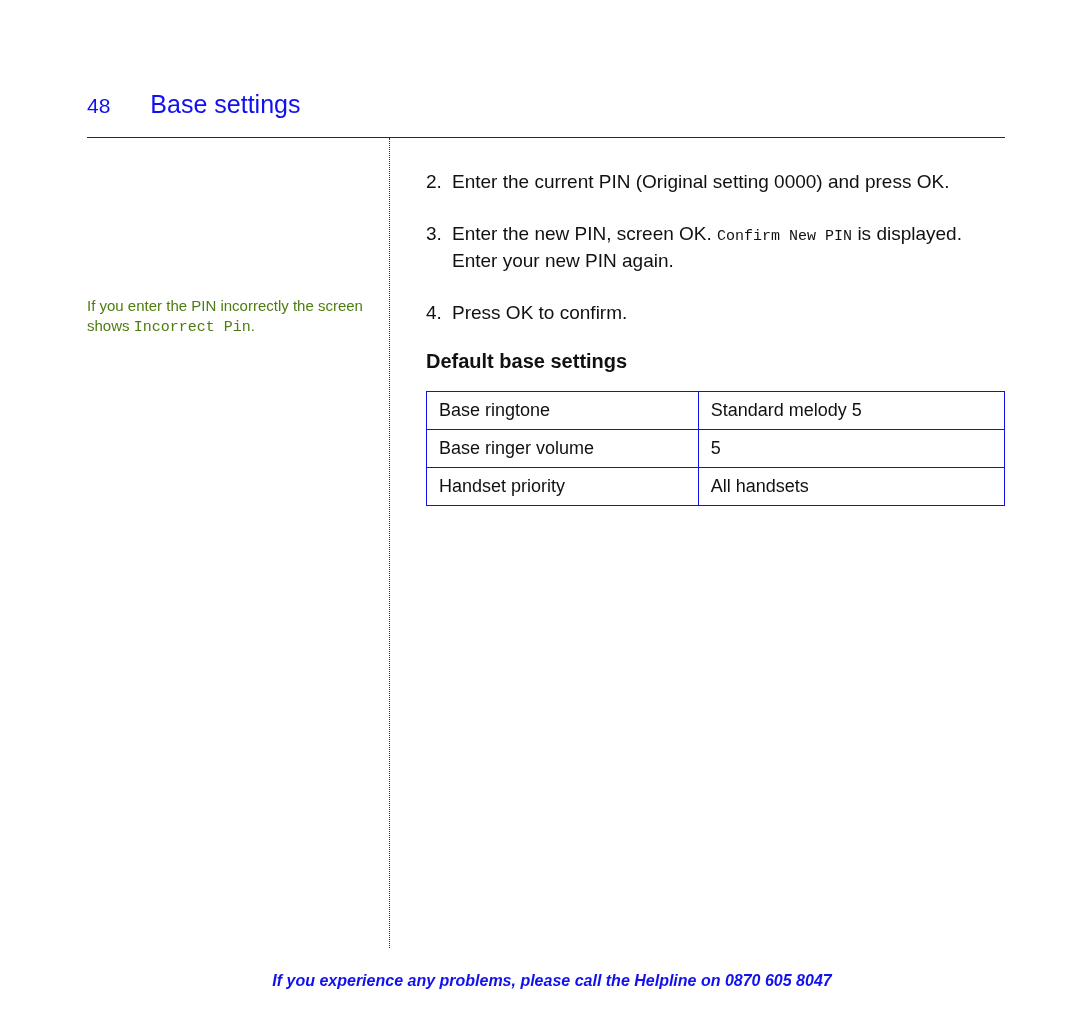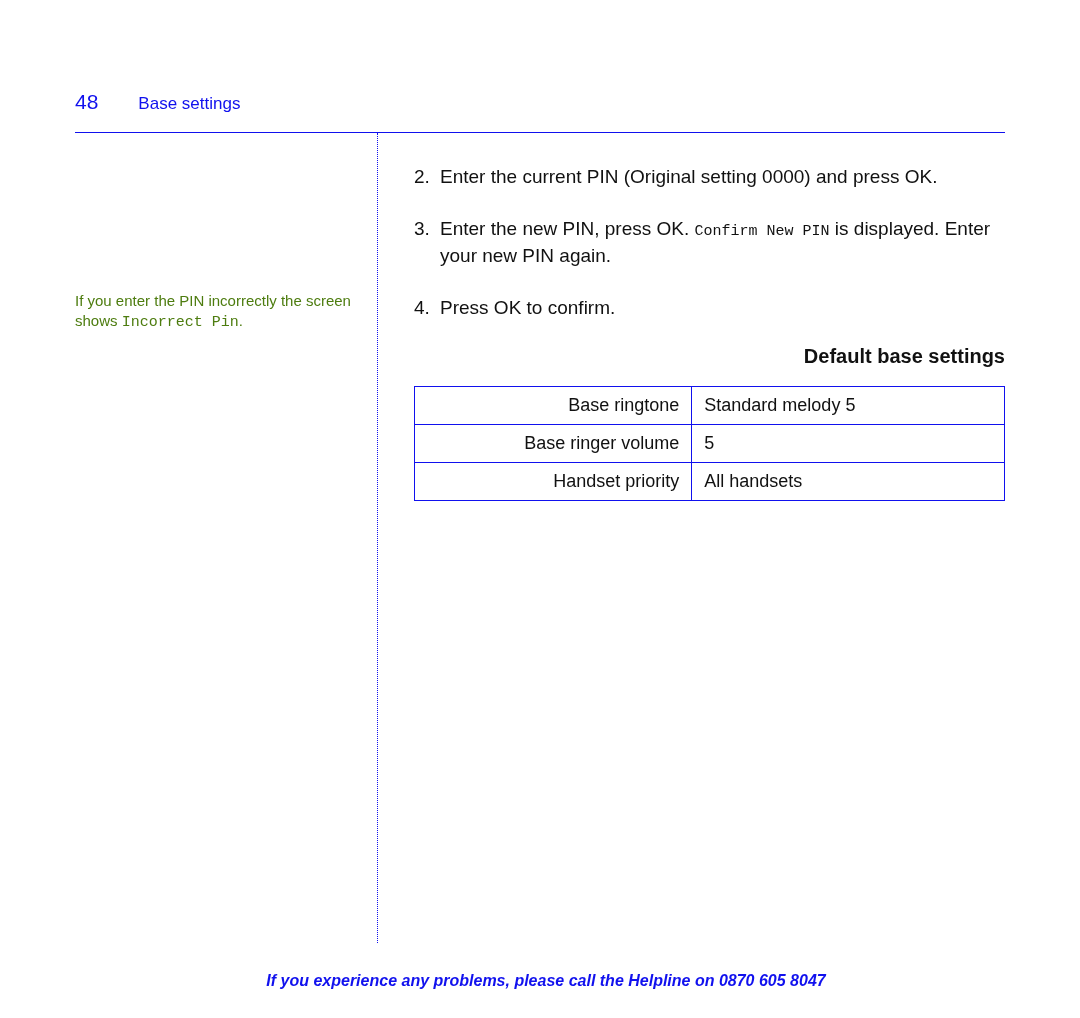--- a/index.html
+++ b/index.html
@@ -10,34 +10,35 @@
     color: #111;
     width: 1080px;
     height: 1018px;
     box-sizing: border-box;
   }
   .page {
     padding: 90px 75px 30px 75px;
     box-sizing: border-box;
     height: 100%;
     position: relative;
+    margin-left: 12px;
   }
   .header {
     display: flex;
     align-items: baseline;
     color: #1111ee;
     font-size: 21px;
     margin-bottom: 18px;
   }
   .page-num {
     font-size: 21px;
     margin-right: 40px;
   }
   .section-title {
-    font-size: 17px;
+    font-size: 25px;
   }
   .hr {
     border: none;
     border-top: 1px solid #1111ee;
     margin: 0 0 0 0;
   }
   .columns {
     display: flex;
     position: relative;
   }
@@ -78,34 +79,32 @@
     flex-shrink: 0;
   }
   .step-body {
     flex: 1;
   }
   .subheading {
     font-weight: bold;
     font-size: 20px;
     margin-top: 8px;
     margin-bottom: 18px;
-    text-align: right;
   }
   table.settings {
     border-collapse: collapse;
     width: 100%;
   }
   table.settings td {
     border: 1px solid #1111ee;
     padding: 8px 12px;
     font-size: 18px;
   }
   table.settings td:first-child {
     width: 47%;
-    text-align: right;
   }
   .footer {
     position: absolute;
     bottom: 28px;
     left: 12px;
     right: 0;
     text-align: center;
     color: #1111ee;
     font-style: italic;
     font-weight: bold;
@@ -140,21 +139,21 @@
       <div class="step">
         <div class="step-num">2.</div>
         <div class="step-body">
           <span>Enter the current PIN (Original setting 0000) and press </span><b>OK</b><span>.</span>
         </div>
       </div>
 
       <div class="step">
         <div class="step-num">3.</div>
         <div class="step-body">
-          <span>Enter the new PIN, press </span><b>OK</b><span>. </span><span class="mono">Confirm New PIN</span><span> is displayed. Enter your new PIN again.</span>
+          <span>Enter the new PIN, screen </span><b>OK</b><span>. </span><span class="mono">Confirm New PIN</span><span> is displayed. Enter your new PIN again.</span>
         </div>
       </div>
 
       <div class="step">
         <div class="step-num">4.</div>
         <div class="step-body">
           <span>Press </span><b>OK</b><span> to confirm.</span>
         </div>
       </div>
 

